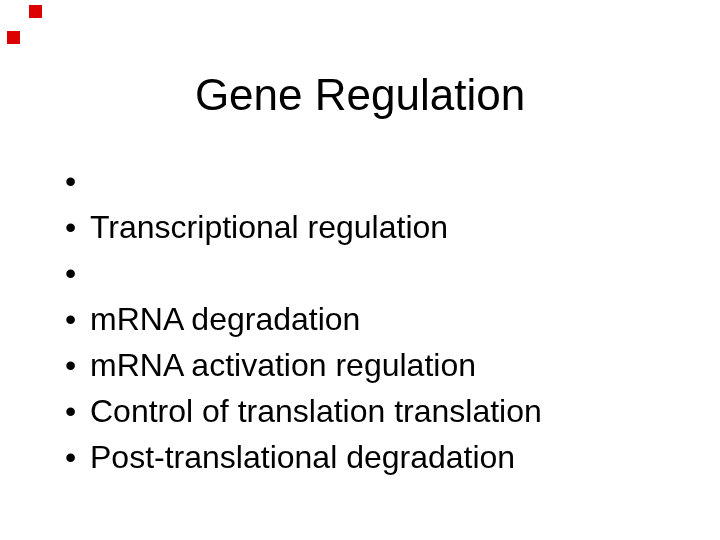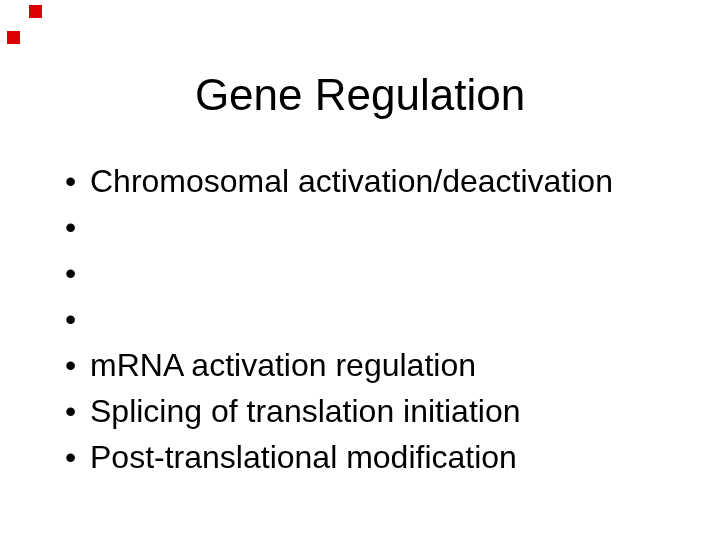--- a/index.html
+++ b/index.html
@@ -78,38 +78,39 @@
 
   <div class="red-square sq-top" style="background-color: rgb(221, 0, 0);"></div>
 
   <div class="red-square sq-left" style="background-color: rgb(221, 0, 0);"></div>
 
   <div class="slide-title">Gene Regulation</div>
 
   <ul class="bullet-list">
     <li>
       <span class="bullet-glyph">•</span>
-      <span>Chromosomal activation/deactivation</span>
+    </li>
+    <li>
+      <span class="bullet-glyph">•</span>
+      <span>Transcriptional regulation</span>
     </li>
     <li>
       <span class="bullet-glyph">•</span>
     </li>
     <li>
       <span class="bullet-glyph">•</span>
-    </li>
-    <li>
-      <span class="bullet-glyph">•</span>
+      <span>mRNA degradation</span>
     </li>
     <li>
       <span class="bullet-glyph">•</span>
       <span>mRNA activation regulation</span>
     </li>
     <li>
       <span class="bullet-glyph">•</span>
-      <span>Splicing of translation initiation</span>
+      <span>Control of translation translation</span>
     </li>
     <li>
       <span class="bullet-glyph">•</span>
-      <span>Post-translational modification</span>
+      <span>Post-translational degradation</span>
     </li>
   </ul>
 
 </div>
 
 </body></html>

